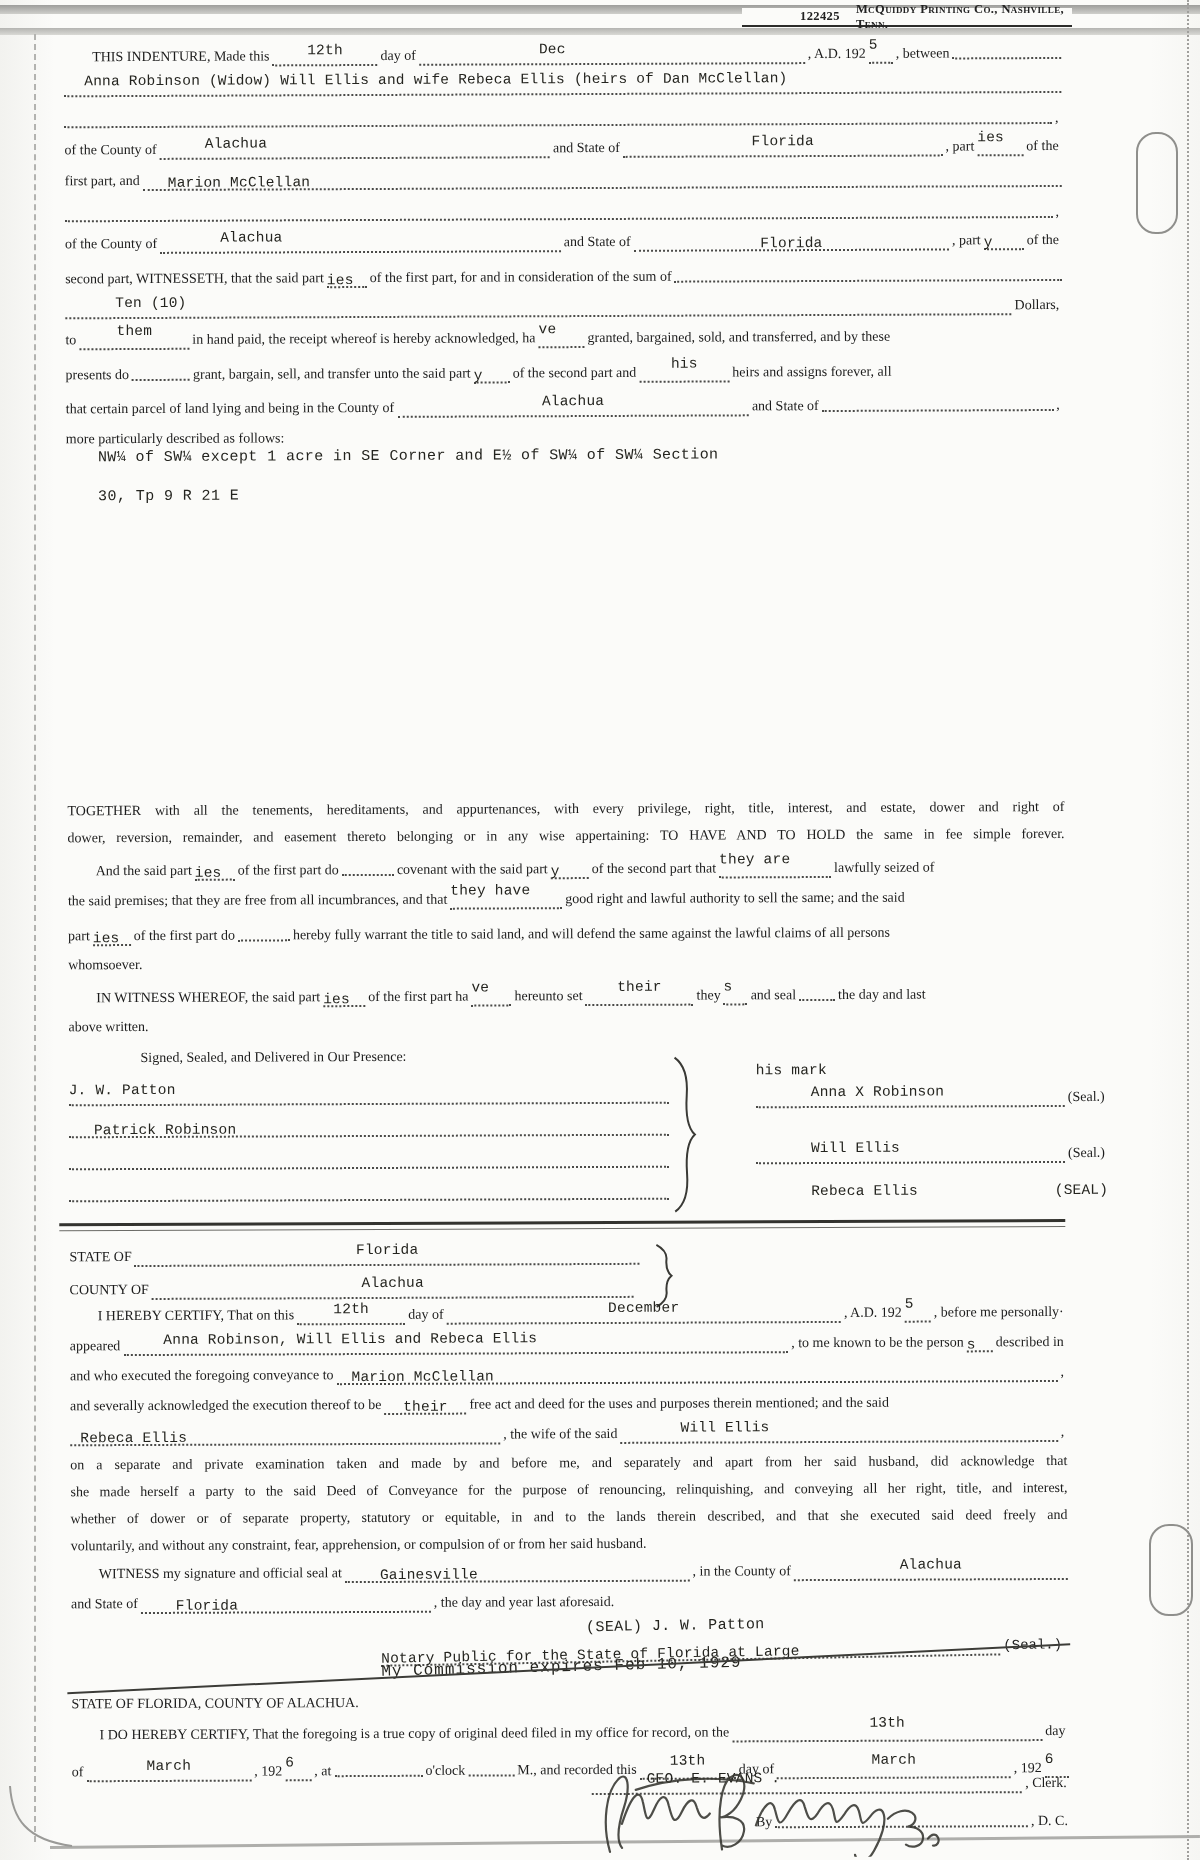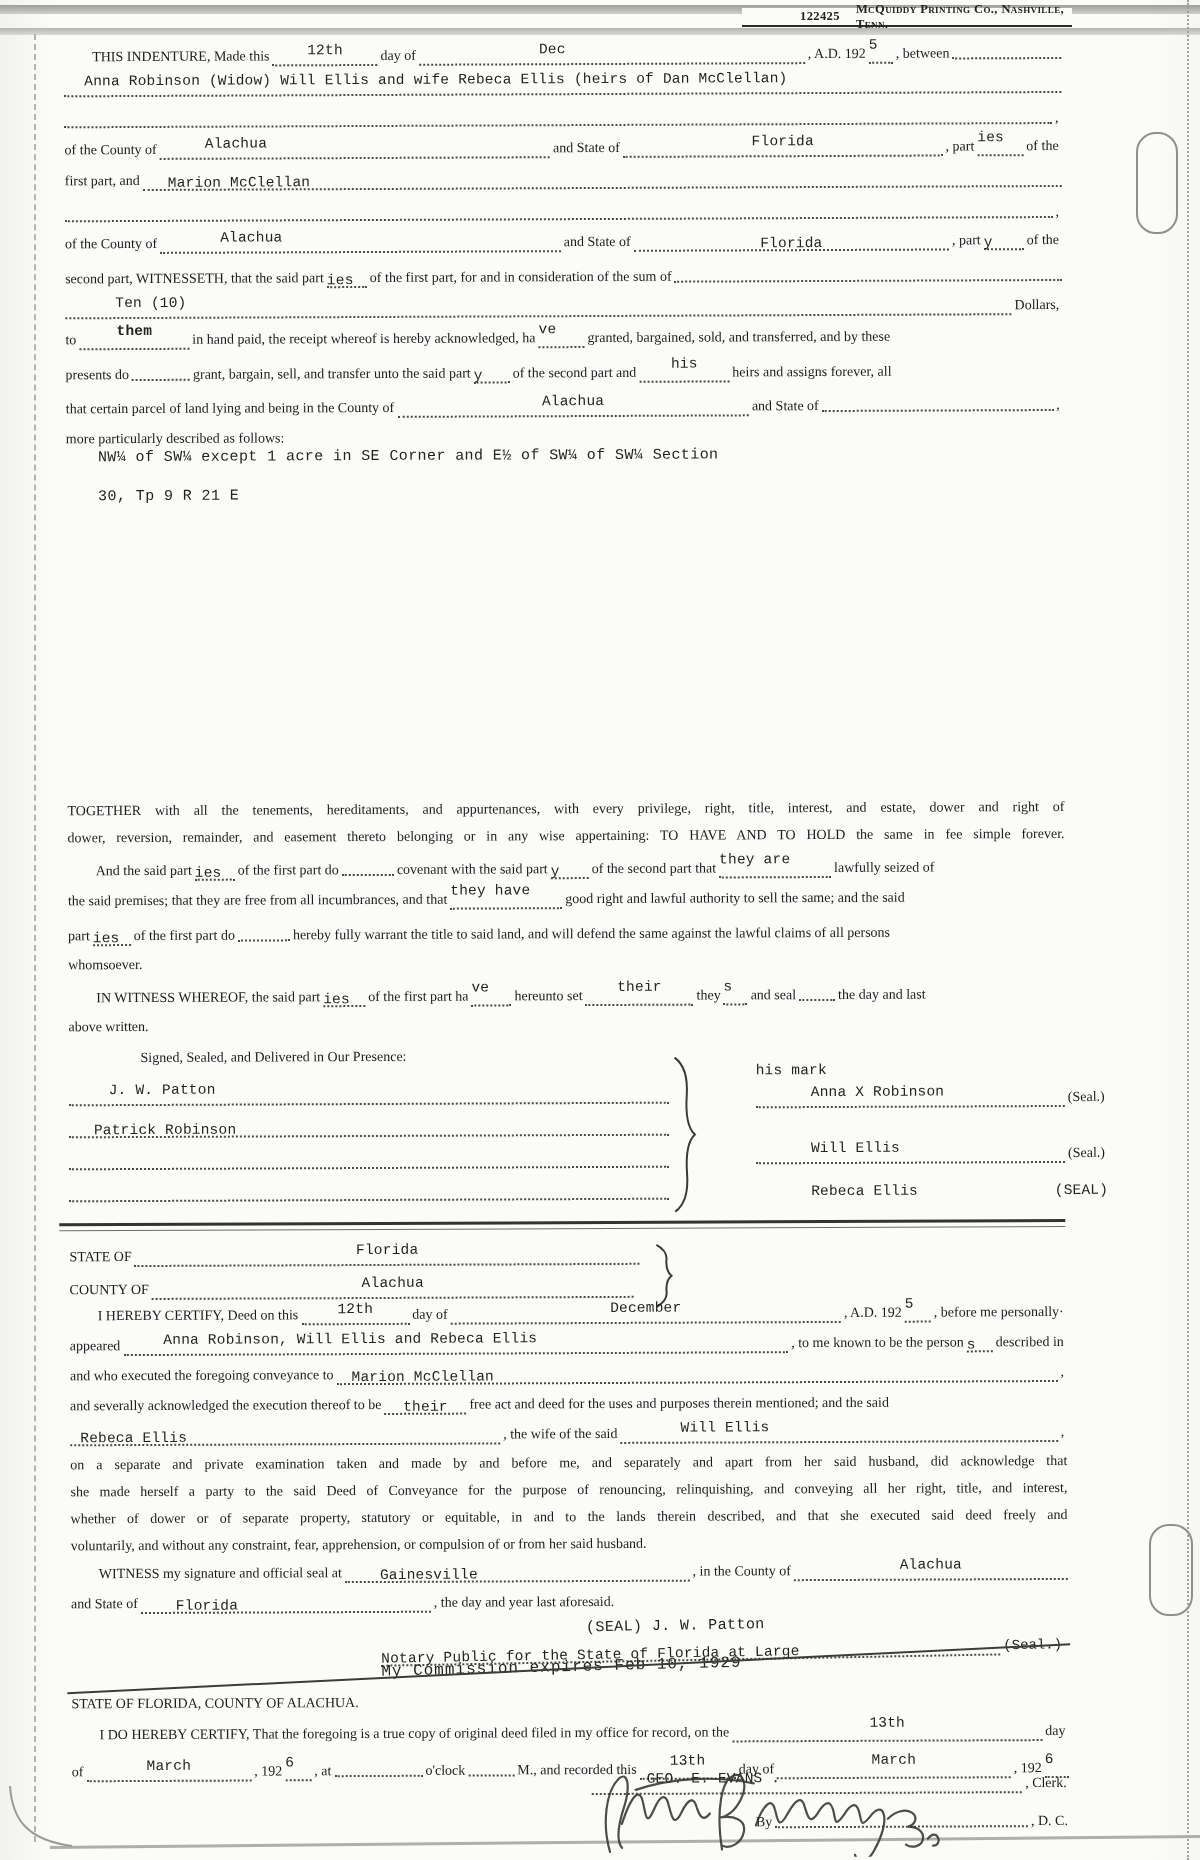--- a/index.html
+++ b/index.html
@@ -150,21 +150,21 @@
           </span>
         </div>
         <div class="ln" style="margin-top: 11.6px;">
           <span class="fill r1" style="flex-grow: 1;">
             <span class="ty" style="margin-left: 50px; text-align: right;">Ten (10)</span>
           </span>
           <span class="pr">Dollars,</span>
         </div>
         <div class="ln" style="margin-top: 11.6px;">
           <span class="pr">to</span>
-          <span class="fill r2 ctr" style="min-width: 110px; font-weight: bold;">
+          <span class="fill r2 ctr" style="min-width: 110px;">
             <span class="ty">them</span>
           </span>
           <span class="pr">in hand paid, the receipt whereof is hereby acknowledged, ha</span>
           <span class="fill r2" style="min-width: 46px;">
             <span class="ty">ve</span>
           </span>
           <span class="pr">granted, bargained, sold, and transferred, and by these</span>
         </div>
         <div class="ln" style="margin-top: 11.6px;">
           <span class="pr">presents do</span>
@@ -270,21 +270,21 @@
         </div>
         <div class="ln" style="margin-top: 11.5px;">
           <span class="pr">above written.</span>
         </div>
       </section>
 
     <div class="blk" style="left:140px;top:1048px;font-size:14px;">Signed, Sealed, and Delivered in Our Presence:</div>
     <section class="blk" id="blk-witness-left" style="left:68px;top:1072px;width:600px;">
         <div class="ln" style="margin-top: 13px;">
           <span class="fill r1" style="flex-grow: 1;">
-            <span class="ty" style="margin-left: 40px; text-align: right;">J. W. Patton</span>
+            <span class="ty" style=" text-align: right;">J. W. Patton</span>
           </span>
         </div>
         <div class="ln" style="margin-top: 13px;">
           <span class="fill o" style="flex-grow: 1;">
             <span class="ty" style="margin-left: 25px;">Patrick Robinson</span>
           </span>
         </div>
         <div class="ln" style="margin-top: 13px;">
           <span class="fill" style="flex-grow: 1;">
             <span class="ty"></span>
@@ -338,21 +338,21 @@
             <span class="ty">Alachua</span>
           </span>
         </div>
       </section>
     <svg class="brace" style="left:652px;top:1243px;" width="22" height="66" viewBox="0 0 22 66">
       <path d="M3,2 Q14,8 13,17 Q12,28 18,33 Q12,38 13,49 Q14,58 3,64" stroke="#3a3a36" stroke-width="2" fill="none"></path>
     </svg>
 
     <section class="blk" id="blk-certificate" style="left:68px;top:1294px;width:997px;">
         <div class="ln" style="margin-top: 11px; padding-left: 28px;">
-          <span class="pr">I HEREBY CERTIFY, Deed on this</span>
+          <span class="pr">I HEREBY CERTIFY, That on this</span>
           <span class="fill r1 ctr" style="min-width: 108px;">
             <span class="ty">12th</span>
           </span>
           <span class="pr">day of</span>
           <span class="fill r1 ctr" style="flex-grow: 1;">
             <span class="ty">December</span>
           </span>
           <span class="pr">, A.D. 192</span>
           <span class="fill r2" style="min-width: 26px;">
             <span class="ty">5</span>

